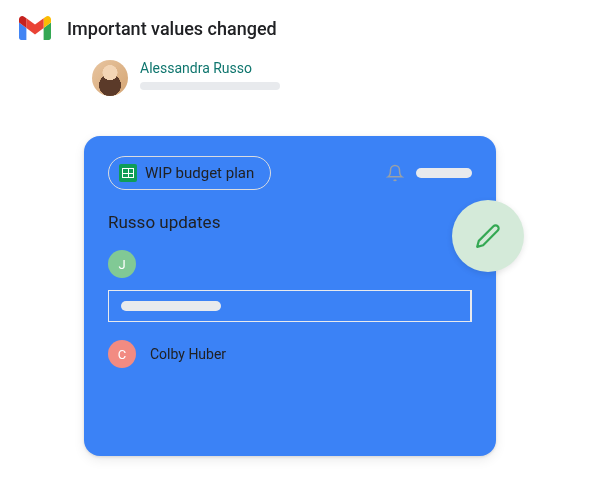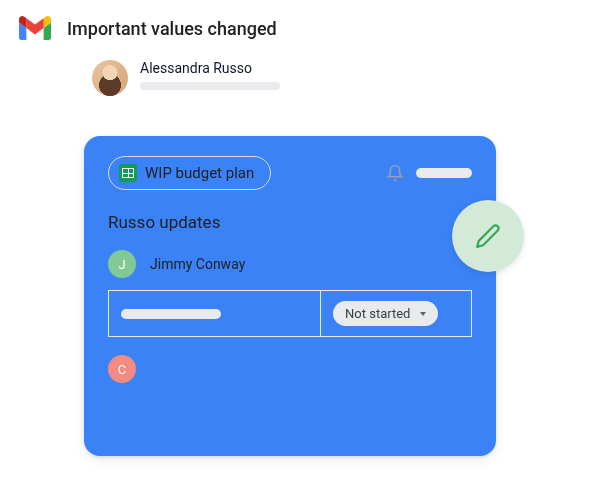--- a/index.html
+++ b/index.html
@@ -48,21 +48,21 @@
         radial-gradient(circle at 50% 35%, #f3d5b5 25%, transparent 26%),
         radial-gradient(circle at 50% 70%, #5b3a29 35%, transparent 36%);
     }
     .sender-info {
       display: flex;
       flex-direction: column;
       gap: 6px;
     }
     .sender-name {
       font-size: 14px;
-      color: #0f172a;
+      color: #0f766e;
     }
     .sender-placeholder {
       width: 140px;
       height: 8px;
       background: #e8eaed;
       border-radius: 4px;
     }
     .card {
       position: absolute;
       top: 136px;
@@ -266,37 +266,31 @@
         <path d="M13.7 21a2 2 0 0 1-3.4 0"></path>
       </svg>
       <div class="header-placeholder"></div>
     </div>
   </div>
 
   <div class="section-title">Russo updates</div>
 
   <div class="update-row">
     <div class="initial-avatar avatar-green">J</div>
-    <div class="update-name">Jimmy Conway</div>
   </div>
 
   <div class="table-row">
     <div class="cell cell-left">
       <div class="cell-placeholder placeholder-100"></div>
     </div>
-    <div class="cell cell-right">
-      <div class="pill pill-gray">
-        <span>Not started</span>
-        <span class="caret"></span>
-      </div>
-    </div>
   </div>
 
   <div class="update-row">
     <div class="initial-avatar avatar-coral">C</div>
+    <div class="update-name">Colby Huber</div>
   </div>
 
 </div>
 
 <div class="fab">
   <svg class="pencil" viewBox="0 0 24 24" fill="none" stroke="currentColor" stroke-width="2" stroke-linecap="round" stroke-linejoin="round">
     <path d="M17 3a2.8 2.8 0 0 1 4 4L7.5 20.5 2 22l1.5-5.5L17 3z"></path>
   </svg>
 </div>
 

